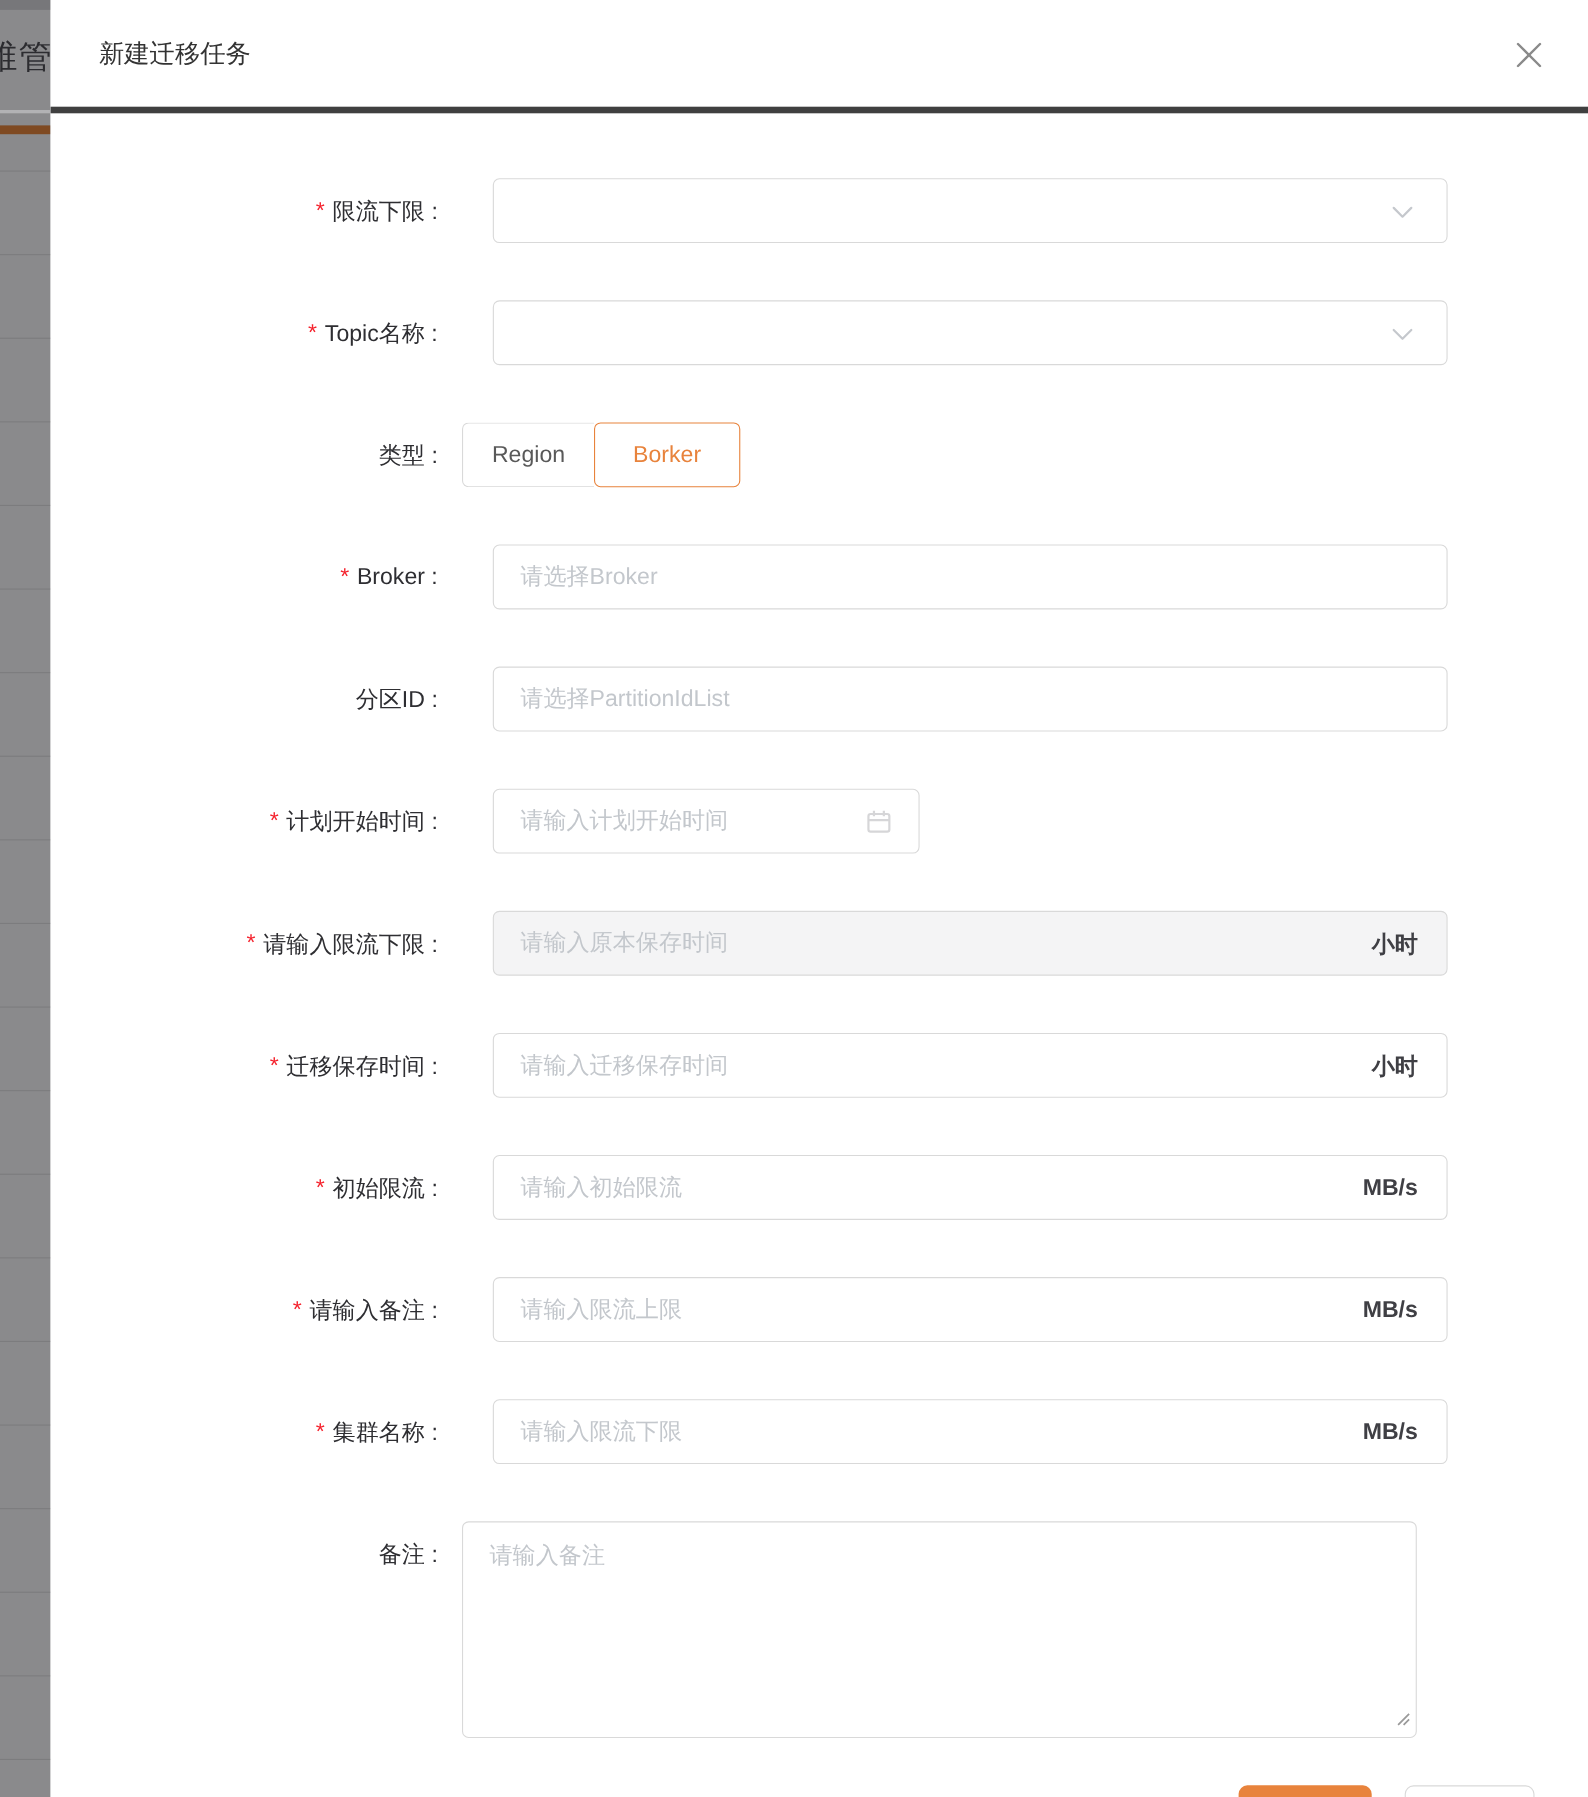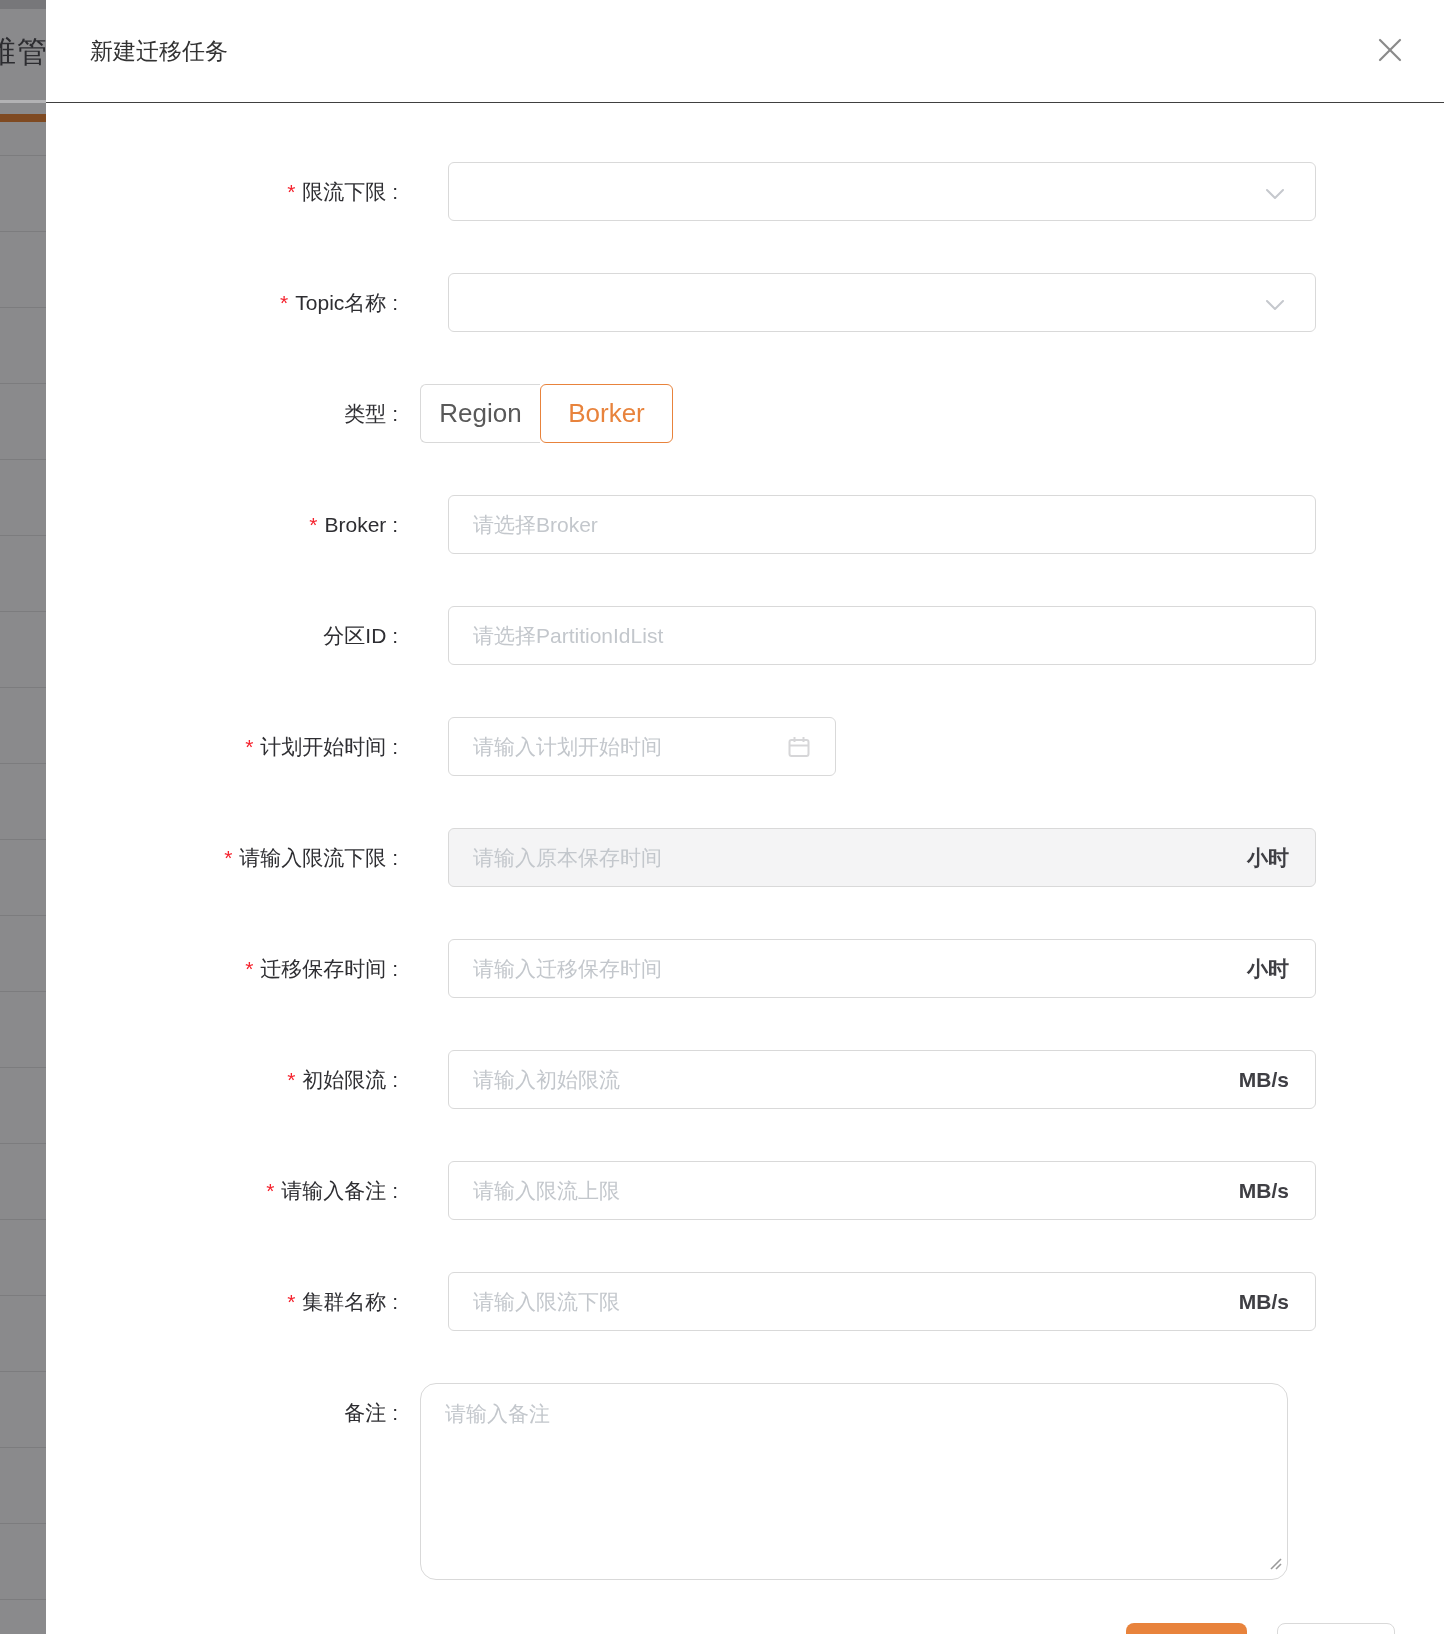--- a/index.html
+++ b/index.html
@@ -12,21 +12,21 @@
   .strip-top-band { position:absolute; left:0; top:0; width:46px; height:9px; background:#77777a; }
   .strip-text { position:absolute; left:-14px; top:32px; font-size:30px; color:#2c2c30;
     white-space:nowrap; letter-spacing:1px; }
   .strip-light-line { position:absolute; left:0; top:100px; width:46px; height:3px; background:#b2b2b4; }
   .strip-tab-bar { position:absolute; left:0; top:114px; width:46px; height:8px; background:#7f4a22; }
   .strip-row-line { position:absolute; left:0; width:46px; height:1px; background:#7c7c7e; }
 
   
   .modal { position:absolute; left:46px; top:0; width:1398px; height:1634px;
     background:#fff; z-index:2; }
-  .modal-header { position:relative; height:103px; border-bottom:1px solid #404040;
+  .modal-header { position:relative; height:103px; border-bottom:6px solid #404040;
     display:flex; align-items:center; padding-left:44px; }
   .modal-title { font-size:23px; color:#333; }
   .close-btn { position:absolute; right:38px; top:34px; width:32px; height:32px;
     cursor:pointer; display:flex; align-items:center; justify-content:center; }
 
   .form-area { position:absolute; left:0; top:0; width:1398px; height:1634px; }
   .row { position:absolute; left:0; width:1398px; }
   .label-cell { position:absolute; left:0; top:0; width:360px; height:59px;
     display:flex; align-items:center; justify-content:flex-end; padding-right:8px;
     font-size:21px; color:#2e2e32; white-space:nowrap; }
@@ -44,28 +44,28 @@
   .box.disabled { background:#f4f4f5; }
 
   .suffix { position:absolute; right:26px; top:0; height:57px; display:flex; align-items:center;
     font-size:21px; color:#3f3f44; pointer-events:none;font-weight:bold; }
   .chevron { position:absolute; right:30px; top:23px; pointer-events:none; }
   .cal-icon { position:absolute; right:24px; top:17px; pointer-events:none; }
 
   
   .toggle-group { display:flex; }
   .toggle-btn { height:59px; display:flex; align-items:center; justify-content:center;
-    font-size:26px; background:#fff; cursor:pointer; }
+    font-size:21px; background:#fff; cursor:pointer; }
   .toggle-btn.plain { width:120px; border:1px solid #d9d9d9; border-radius:6px 0 0 6px;
     border-right:none; color:#595959; }
   .toggle-btn.active { width:133px; border:1px solid #e8833c; border-radius:6px;
     color:#e8833c; position:relative; z-index:1; }
 
   
-  .ta-box { width:868px; height:197px; border:1px solid #d9d9d9; border-radius:16px;
+  .ta-box { width:868px; height:197px; border:1px solid #d9d9d9; border-radius:6px;
     background:#fff; position:relative; }
   textarea.ta { width:100%; height:100%; border:none; outline:none; resize:none;
     font-size:21px; color:#333; padding:16px 24px; background:transparent; border-radius:6px;
     font-family:"Liberation Sans","DejaVu Sans",sans-serif; }
   textarea.ta::placeholder { color:#c3c7cc; opacity:1; }
   .resize-handle { position:absolute; right:4px; bottom:4px; pointer-events:none; }
 
   
   .footer-btn { position:absolute; height:48px; border-radius:8px; cursor:pointer; }
   .btn-primary { left:1080px; top:1623px; width:121px; background:#e8833c; border:none; }

